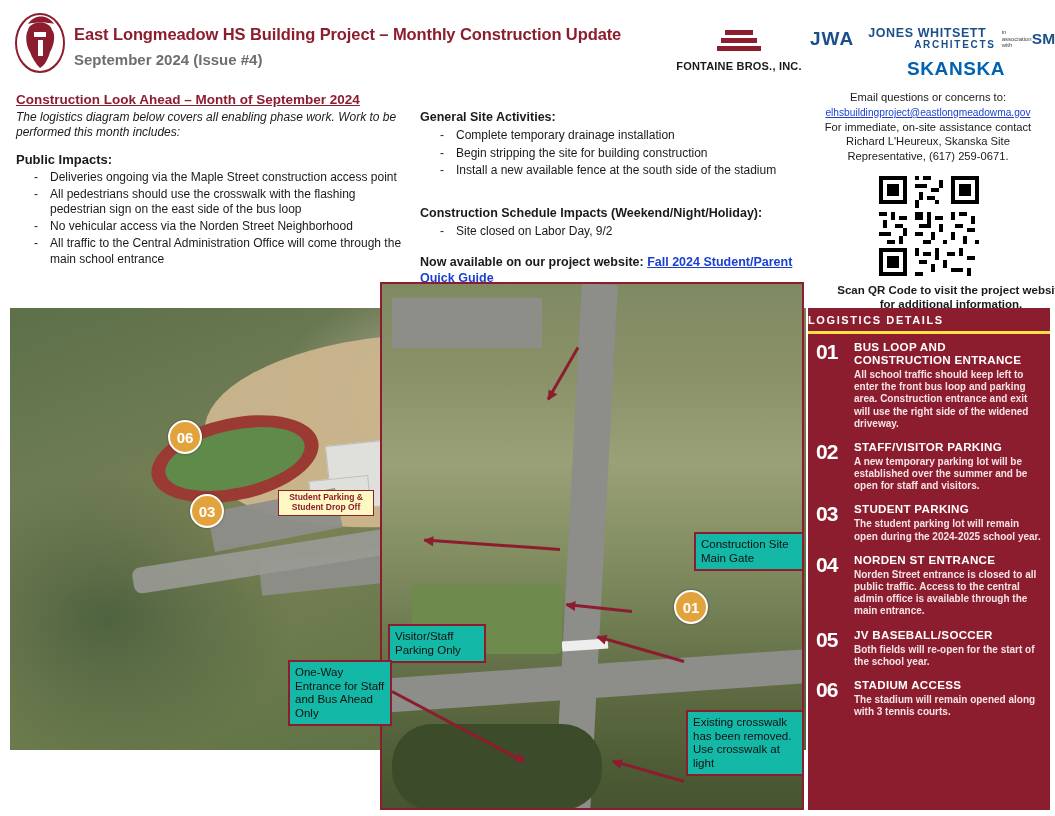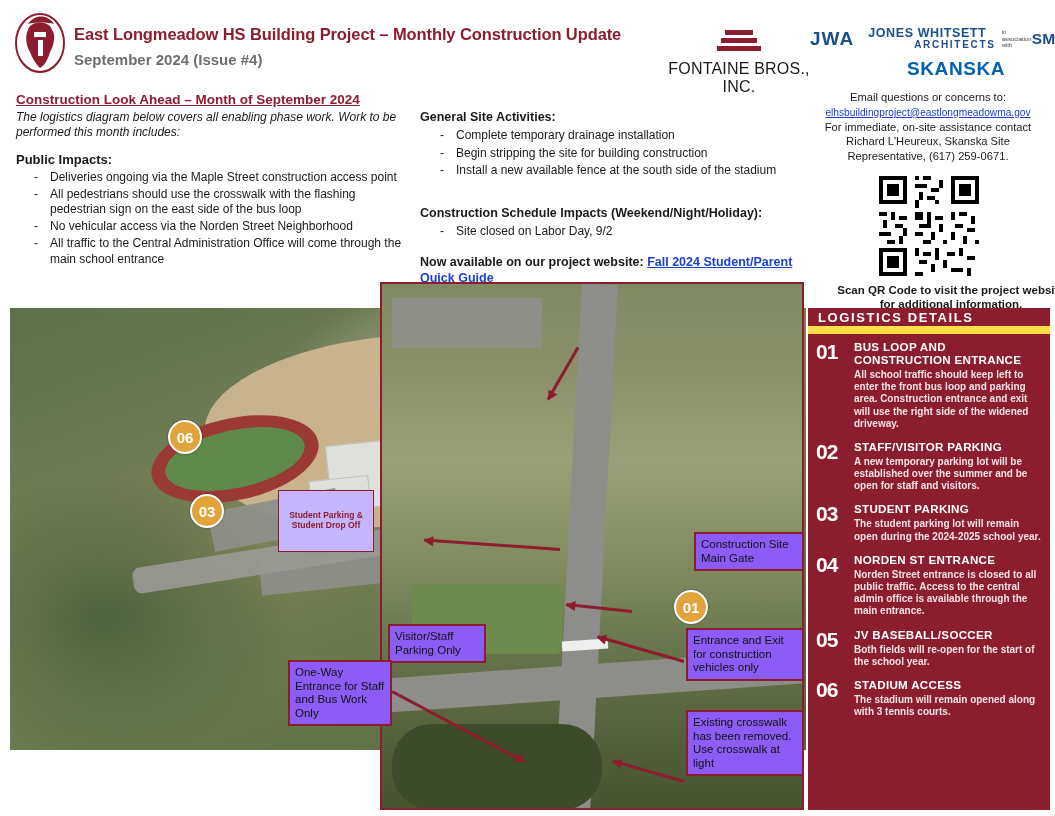--- a/index.html
+++ b/index.html
@@ -17,21 +17,21 @@
   
   .header { position:absolute; left:0; top:0; width:1055px; height:88px; background:#fff; }
   .logo-wrap { position:absolute; left:14px; top:10px; width:54px; height:68px; }
   .logo-circle { position:absolute; left:0; top:2px; width:52px; height:62px; }
   .hdr-title { position:absolute; left:74px; top:25px; font-size:16.5px; font-weight:bold; color:#8c1d2e; letter-spacing:-0.1px;}
   .hdr-sub { position:absolute; left:74px; top:51px; font-size:15px; font-weight:bold; color:#6e6e6e; }
 
   .fontaine { position:absolute; left:655px; top:30px; width:168px; text-align:center; }
   .fontaine-mark { width:44px; height:26px; margin:0 auto 4px auto; position:relative; }
   .fm-bar { position:absolute; left:0; height:5px; background:#8c1d2e; }
-  .fontaine-name { font-size:16px; font-weight:normal; color:#1a1a1a; letter-spacing:0.2px; }
+  .fontaine-name { font-size:11px; font-weight:bold; color:#1a1a1a; letter-spacing:0.2px; }
 
   .jwa { position:absolute; left:810px; top:24px; width:180px; height:30px; display:flex; align-items:center; }
   .jwa-mark { font-size:19px; font-weight:bold; color:#1b4f8a; letter-spacing:1px; }
   .jwa-div { width:1px; height:24px; background:#aaa; margin:0 7px; }
   .jwa-lines { line-height:1.05; }
   .jwa-l1 { font-size:12.5px; font-weight:bold; color:#1b4f8a; letter-spacing:0.6px; }
   .jwa-l2 { font-size:10px; font-weight:bold; color:#1b4f8a; letter-spacing:1.7px;margin-left:46px; }
   .jwa-assoc { font-size:6px; color:#444; margin-left:6px; width:44px; line-height:1.15; }
   .smma { font-size:15.5px; font-weight:bold; color:#1b4f8a; letter-spacing:0.2px; }
   .skanska { position:absolute; left:884px; top:58px; font-size:19px; font-weight:bold; color:#0062b1; letter-spacing:0.6px;margin-left:23px; }
@@ -74,40 +74,40 @@
   .roadA { position:absolute; left:120px; top:220px; width:520px; height:26px; background:#9a9a96;
            transform:rotate(-9deg); border-radius:8px; opacity:.9; }
   .roadB { position:absolute; left:480px; top:120px; width:26px; height:330px; background:#9a9a96;
            transform:rotate(12deg); border-radius:8px; opacity:.85; }
   .bldg { position:absolute; background:#dfe0dc; border:1px solid #bcbdb8; }
   .field-track { position:absolute; left:140px; top:110px; width:170px; height:82px; border-radius:50%;
                  background:#9b3a33; transform:rotate(-12deg); }
   .field-in { position:absolute; left:14px; top:12px; right:14px; bottom:12px; border-radius:50%; background:#5f8a4a; }
   .greenfield { position:absolute; background:#5f8a4a; border-radius:6px; }
   .parkinglot { position:absolute; background:#8e8e8a; opacity:.95; }
-  .maplabel { position:absolute; background:#c4b5fd; border:1px solid #8c1d2e; color:#8c1d2e; font-size:8.5px;
-              padding:20px 4px; font-weight:bold; line-height:1.15; }
+  .maplabel { position:absolute; background:#fef9c3; border:1px solid #8c1d2e; color:#8c1d2e; font-size:8.5px;
+              padding:2px 4px; font-weight:bold; line-height:1.15; }
 
   .marker { position:absolute; width:34px; height:34px; border-radius:50%; background:#e2a33c; color:#fff;
             font-size:15px; font-weight:bold; display:flex; align-items:center; justify-content:center;
             border:2px solid #fff; box-shadow:0 0 2px rgba(0,0,0,.5); }
 
   .inset { position:absolute; left:380px; top:282px; width:424px; height:528px; border:2px solid #8c1d2e; overflow:hidden; }
   .insetbg { position:absolute; inset:0; background:
      linear-gradient(180deg,#7f8a63 0%, #8b9168 18%, #9aa077 34%, #7e8a5e 55%, #5d6a42 78%, #46542f 100%); }
-  .callout { position:absolute; background:#8b5cf6; border:2px solid #8c1d2e; color:#111; font-size:11.5px;
+  .callout { position:absolute; background:#14b8a6; border:2px solid #8c1d2e; color:#111; font-size:11.5px;
              line-height:1.18; padding:4px 5px; }
   .arrow { position:absolute; background:#8c1d2e; height:3px; transform-origin:0 50%; }
   .arrow:after { content:""; position:absolute; right:-1px; top:-4px; border-left:10px solid #8c1d2e;
                  border-top:5px solid transparent; border-bottom:5px solid transparent; }
 
   
   .logi { position:absolute; left:808px; top:308px; width:242px; height:502px; background:#8c1d2e; color:#fff; }
-  .logi-hdr { height:26px; background:#8c1d2e; display:flex; align-items:center; padding-left:10px;
-              font-size:13px; font-weight:bold; letter-spacing:1.6px; border-bottom:8px solid #fde047; }
+  .logi-hdr { height:26px; background:#8c1d2e; display:flex; align-items:center; 
+              font-size:11px; font-weight:bold; letter-spacing:1.6px; border-bottom:3px solid #fde047; }
   .logi-item { position:relative; padding:6px 8px 4px 46px; }
   .logi-num { position:absolute; left:8px; top:6px; font-size:21px; font-weight:bold; color:#fff; letter-spacing:-1px; }
   .logi-title { font-size:11.6px; font-weight:bold; letter-spacing:0.3px; line-height:1.12; }
   .logi-body { font-size:10px; line-height:1.22; margin-top:3px; font-weight:bold; color:#f4e3e6; }
 </style>
 </head>
 <body>
 
 <div class="page">
 
@@ -284,22 +284,21 @@
     <div style="position:absolute; left:10px; top:440px; width:210px; height:86px; background:#3c4b2a; border-radius:40px;"></div>
 
     <div class="marker" style="left:292px; top:306px;">01</div>
 
     <div class="arrow" style="left:250px; top:326px; width:66px; transform:rotate(186deg);"></div>
     <div class="arrow" style="left:196px; top:62px; width:60px; transform:rotate(120deg);"></div>
   </div>
 
   <div class="callout" style="left:694px; top:532px; width:110px;">Construction Site Main Gate</div>
   <div class="callout" style="left:388px; top:624px; width:98px;">Visitor/Staff Parking Only</div>
-  <div class="callout" style="left:288px; top:660px; width:104px;">One-Way Entrance for Staff and Bus Work Only</div>
-  <div class="callout" style="left:686px; top:628px; width:118px;">Entrance and Exit for construction vehicles only</div>
+  <div class="callout" style="left:288px; top:660px; width:104px;">One-Way Entrance for Staff and Bus Ahead Only</div>
   <div class="callout" style="left:686px; top:710px; width:118px;">Existing crosswalk has been removed. Use crosswalk at light</div>
 
   <div class="arrow" style="left:560px; top:548px; width:136px; transform:rotate(184deg);"></div>
   <div class="arrow" style="left:392px; top:690px; width:150px; transform:rotate(28deg);"></div>
   <div class="arrow" style="left:684px; top:660px; width:90px; transform:rotate(196deg);"></div>
   <div class="arrow" style="left:684px; top:780px; width:74px; transform:rotate(196deg);"></div>
 
   <div class="logi">
     <div class="logi-hdr">LOGISTICS DETAILS</div>
 

